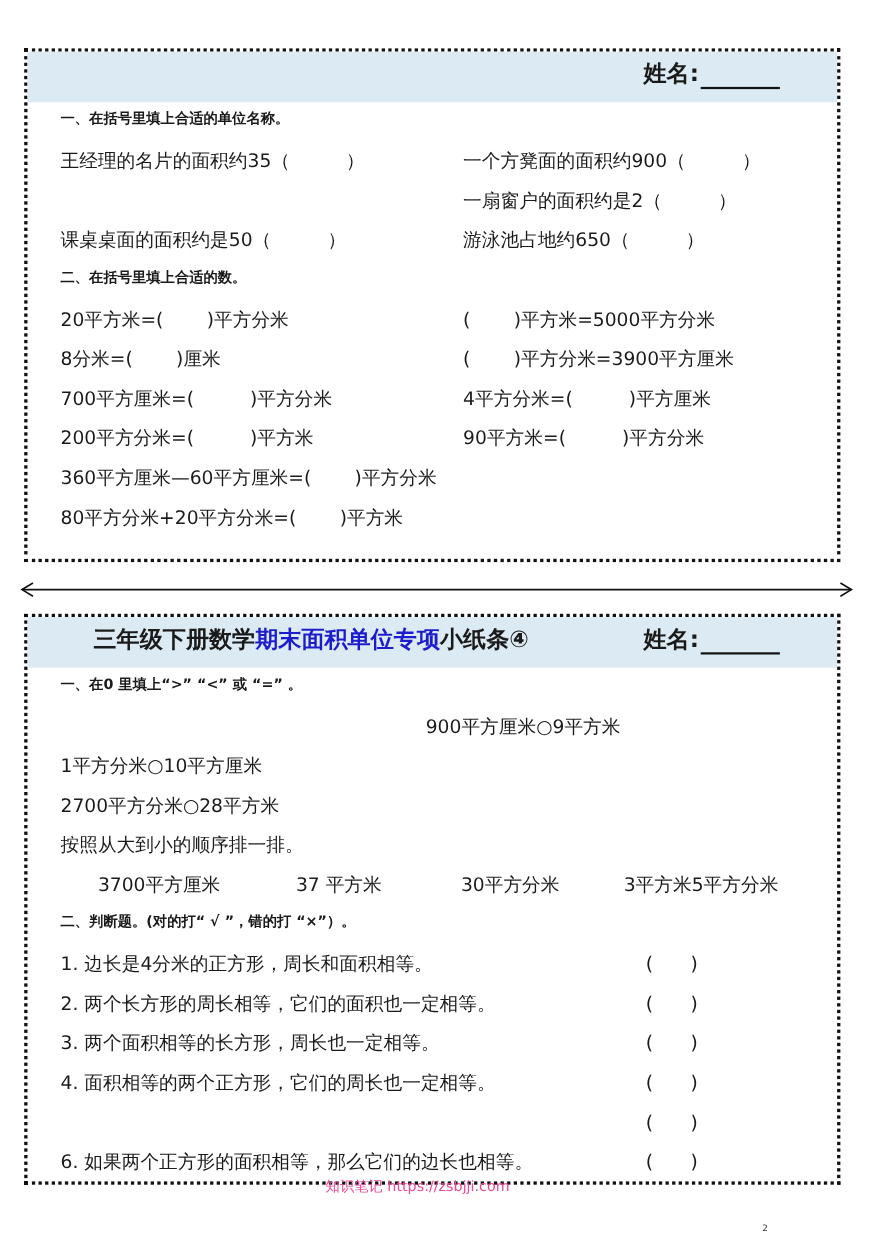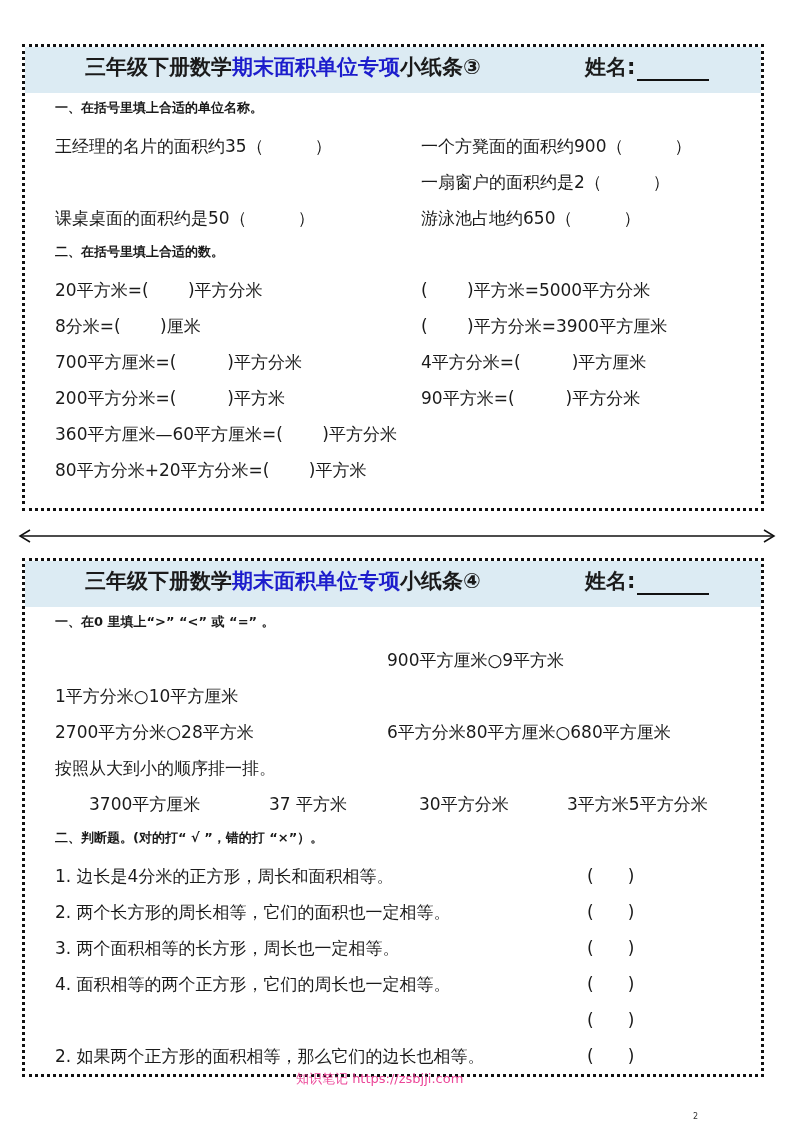--- a/index.html
+++ b/index.html
@@ -37,23 +37,20 @@
   .watermark {
     position: absolute; left: 296px; top: 1070px; font-size: 13px; color: #ec4899; white-space: nowrap;
   }
   .page-num { position: absolute; left: 693px; top: 1112px; font-size: 8px; color: #333; }
 </style>
 </head>
 <body>
 
 <div class="card" id="card1">
   <div class="card-header">
-    <div class="title">
-      <span>三年级下册数学</span><span class="hl">期末面积单位专项</span><span>小纸条③</span>
-    </div>
     <div class="name-label">
       <span>姓名:</span><span class="name-line"></span>
     </div>
   </div>
 
   <div class="section-title" style="top:52px">一、在括号里填上合适的单位名称。</div>
   <div class="line" style="left:30px;top:88px">王经理的名片的面积约35（　　　）</div>
   <div class="line" style="left:396px;top:88px">一个方凳面的面积约900（　　　）</div>
   <div class="line" style="left:396px;top:124px">一扇窗户的面积约是2（　　　）</div>
   <div class="line" style="left:30px;top:160px">课桌桌面的面积约是50（　　　）</div>
@@ -85,35 +82,34 @@
     </div>
     <div class="name-label">
       <span>姓名:</span><span class="name-line"></span>
     </div>
   </div>
 
   <div class="section-title" style="top:52px">一、在0 里填上“&gt;” “&lt;” 或 “=” 。</div>
   <div class="line" style="left:362px;top:88px">900平方厘米○9平方米</div>
   <div class="line" style="left:30px;top:124px">1平方分米○10平方厘米</div>
   <div class="line" style="left:30px;top:160px">2700平方分米○28平方米</div>
-  <div class="line" style="left:362px;top:160px">6平方分米80平方厘米○680平方厘米</div>
   <div class="line" style="left:30px;top:196px">按照从大到小的顺序排一排。</div>
   <div class="line" style="left:64px;top:232px">3700平方厘米</div>
   <div class="line" style="left:244px;top:232px">37 平方米</div>
   <div class="line" style="left:394px;top:232px">30平方分米</div>
   <div class="line" style="left:542px;top:232px">3平方米5平方分米</div>
 
   <div class="section-title" style="top:268px">二、判断题。(对的打“ √ ”，错的打 “×”）。</div>
   <div class="line" style="left:30px;top:304px">1. 边长是4分米的正方形，周长和面积相等。</div>
   <div class="line" style="left:562px;top:304px">(　　)</div>
   <div class="line" style="left:30px;top:340px">2. 两个长方形的周长相等，它们的面积也一定相等。</div>
   <div class="line" style="left:562px;top:340px">(　　)</div>
   <div class="line" style="left:30px;top:376px">3. 两个面积相等的长方形，周长也一定相等。</div>
   <div class="line" style="left:562px;top:376px">(　　)</div>
   <div class="line" style="left:30px;top:412px">4. 面积相等的两个正方形，它们的周长也一定相等。</div>
   <div class="line" style="left:562px;top:412px">(　　)</div>
   <div class="line" style="left:562px;top:448px">(　　)</div>
-  <div class="line" style="left:30px;top:484px">2. 如果两个正方形的面积相等，那么它们的边长也相等。</div>
+  <div class="line" style="left:30px;top:484px">6. 如果两个正方形的面积相等，那么它们的边长也相等。</div>
   <div class="line" style="left:562px;top:484px">(　　)</div>
 </div>
 
 <div class="watermark">知识笔记 https://zsbjji.com</div>
 <div class="page-num">2</div>
 
 </body></html>

